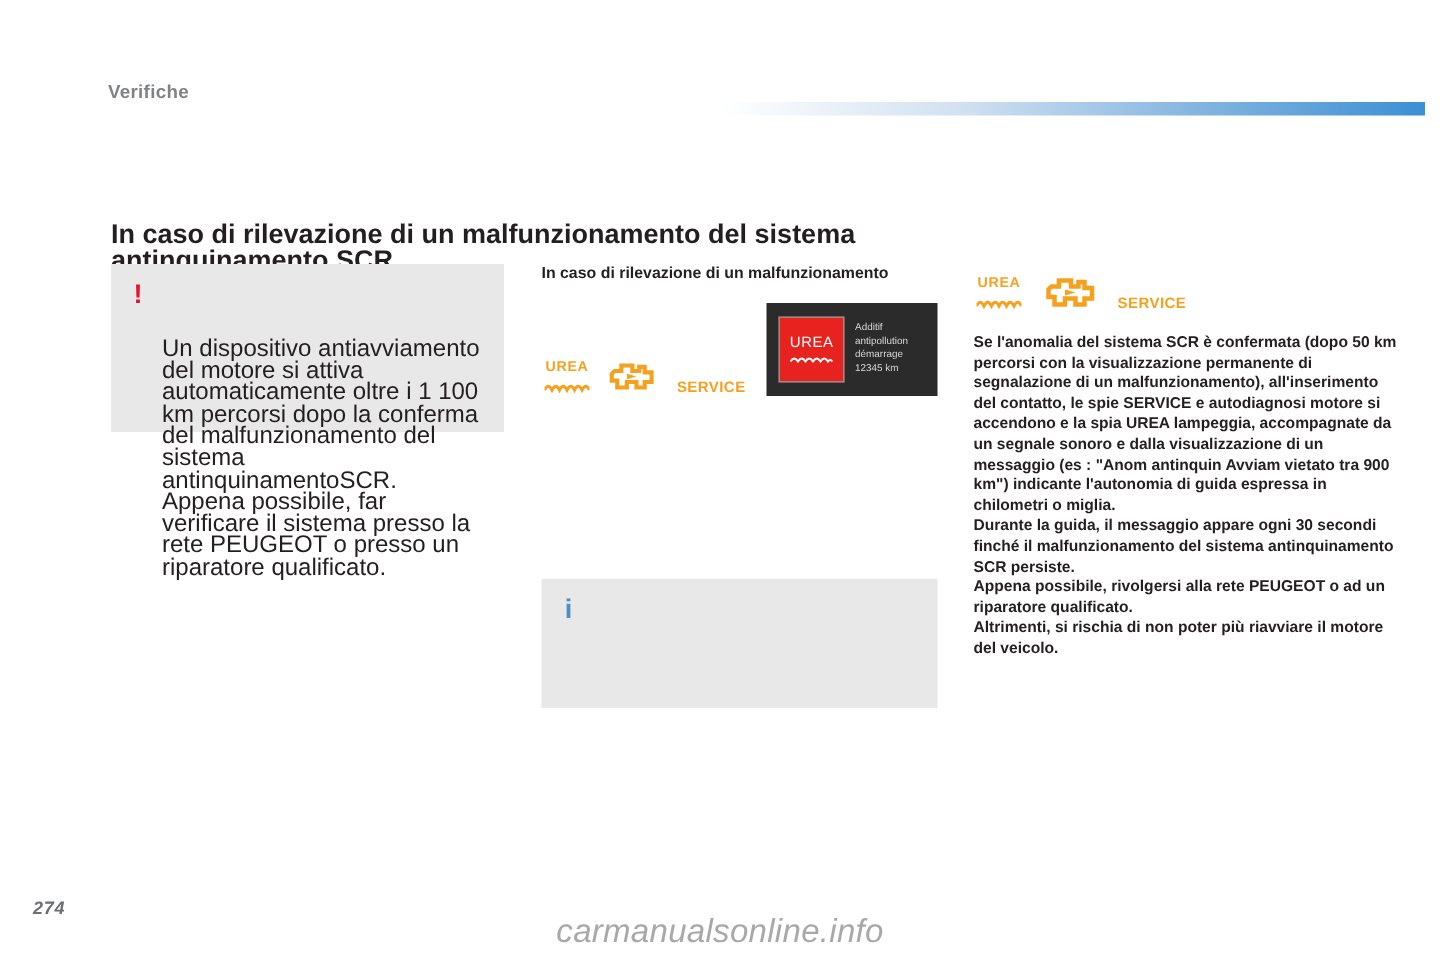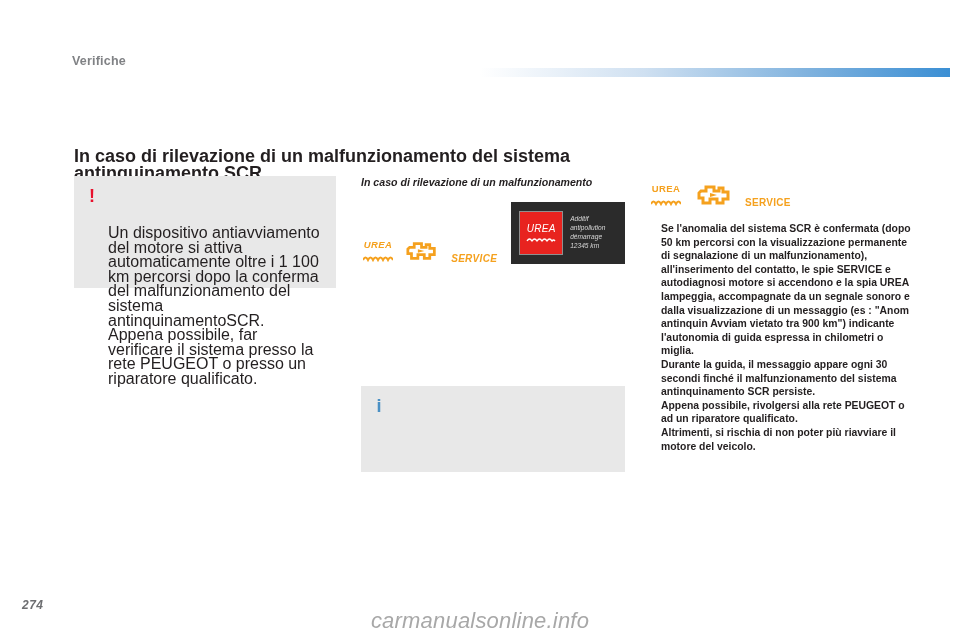--- a/index.html
+++ b/index.html
@@ -53,36 +53,36 @@
     line-height: 17px;
     color: #231f20;
     margin-top: 24px;
   }
 
   
   .col {
     position: absolute;
     top: 176px;
   }
-  .col-2 { left: 361px; width: 264px; font-style: italic; }
+  .col-2 { left: 361px; width: 264px; }
   .col-3 { left: 649px; width: 282px; }
 
   .col-heading {
     font-size: 10.6px;
     font-weight: bold;
     line-height: 13.5px;
     color: #231f20;
     margin: 0 0 12px 0;
   }
   .col-body {
     font-size: 10.4px;
     font-weight: bold;
     line-height: 13.6px;
     color: #231f20;
-    margin: 12px;
+    margin: 0;
   }
 
   
   .callout {
     background: #e8e8e8;
     padding: 13px 14px 15px 13px;
     display: flex;
     gap: 11px;
     box-sizing: border-box;
   }

